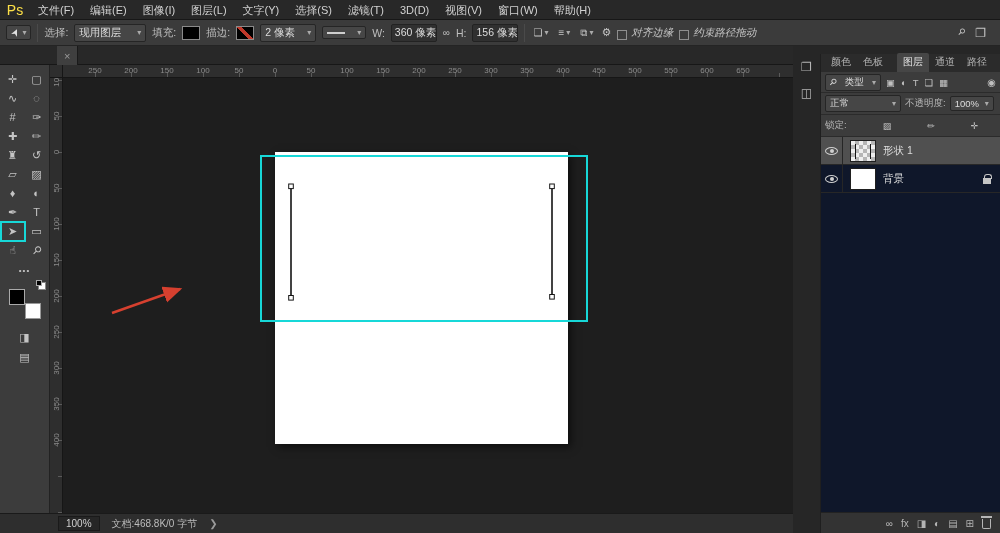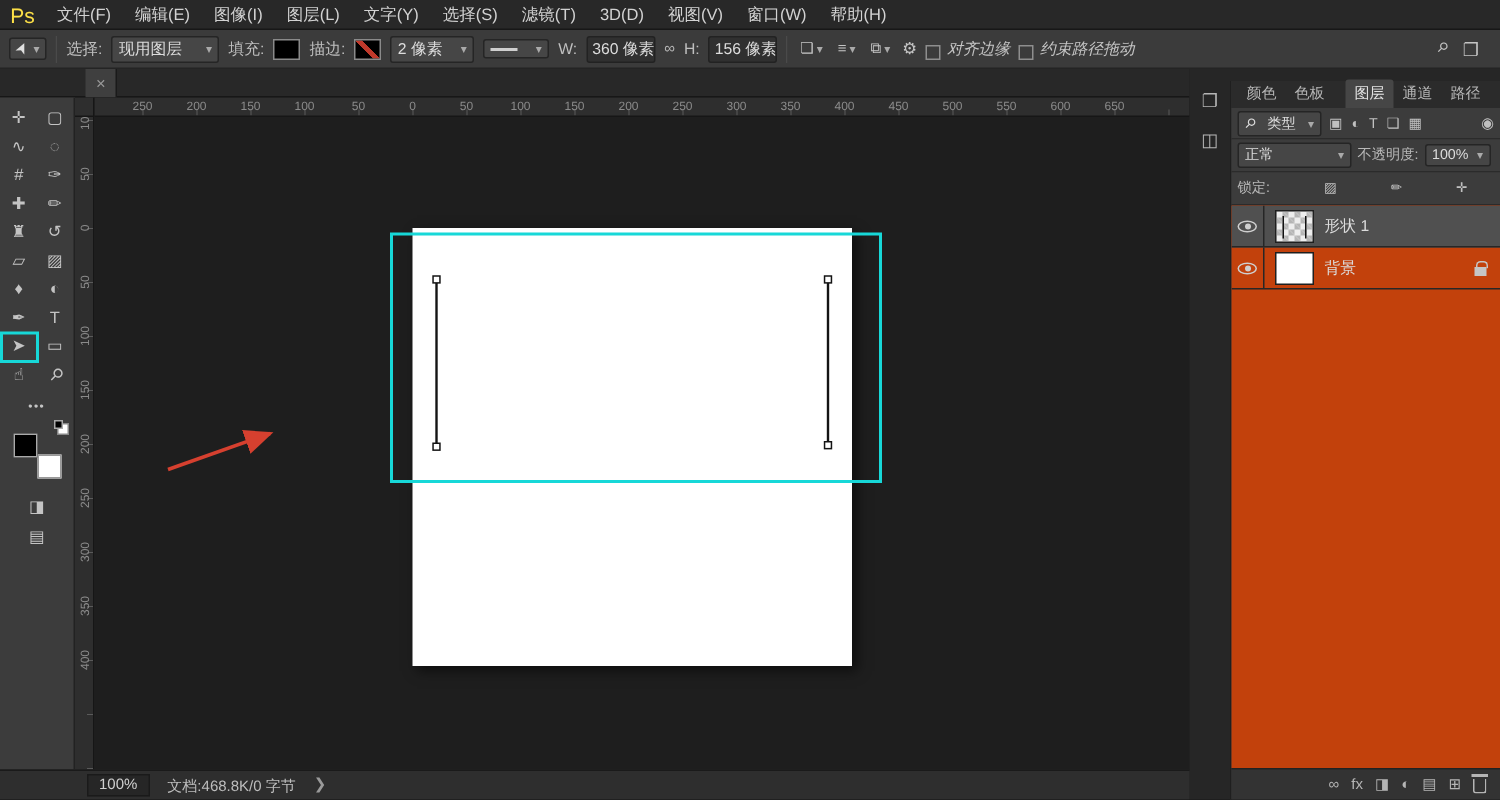--- a/index.html
+++ b/index.html
@@ -77,21 +77,21 @@
   .filter-row, .blend-row, .lock-row { display:flex; align-items:center; gap:4px; padding:0 4px; border-bottom:1px solid #2b2b2b; background:#3c3c3c; font-size:9.5px; }
   .filter-row { height:21px; } .blend-row { height:22px; } .lock-row { height:22px;gap:36px; }
   .kind { width:56px; justify-content:space-between; font-size:9.5px; }
   .mag { font-size:9px; transform:rotate(45deg); display:inline-block; }
   .f-ico { color:#c0c0c0; font-size:9.5px; padding:0 1px; }
   .f-toggle { margin-left:auto; color:#c0c0c0; font-size:10px; }
   .p-label { color:#b8b8b8; white-space:nowrap; }
   .w62 { width:76px; justify-content:space-between; }
   .lk { color:#c0c0c0; font-size:9px; }
   .fill-lab { margin-left:6px; }
-  .layers-list { flex:1; background:#c2410c; overflow:hidden; }
+  .layers-list { flex:1; background:#0f172a; overflow:hidden; }
   .layer-row { height:28px; display:flex; align-items:center; border-bottom:1px solid #272727; }
   .layer-row.selected { background:#505050; }
   .eye-box { width:22px; align-self:stretch; border-right:1px solid #262626; display:flex; align-items:center; justify-content:center; }
   .eye { display:inline-block; width:13px; height:8px; border:1px solid #cfcfcf; border-radius:50%; position:relative; }
   .eye::after { content:""; position:absolute; left:3.5px; top:1.5px; width:4px; height:4px; border-radius:50%; background:#cfcfcf; }
   .thumb { width:26px; height:22px; border:1px solid #1f1f1f; margin:0 7px; position:relative; background-color:#eee;
     background-image:linear-gradient(45deg,#b5b5b5 25%,transparent 25%,transparent 75%,#b5b5b5 75%),linear-gradient(45deg,#b5b5b5 25%,transparent 25%,transparent 75%,#b5b5b5 75%);
     background-size:8px 8px; background-position:0 0,4px 4px; }
   .thumb.white { background:#fff; }
   .thumb .l1 { position:absolute; left:4px; top:3px; width:1px; height:15px; background:#111; }

